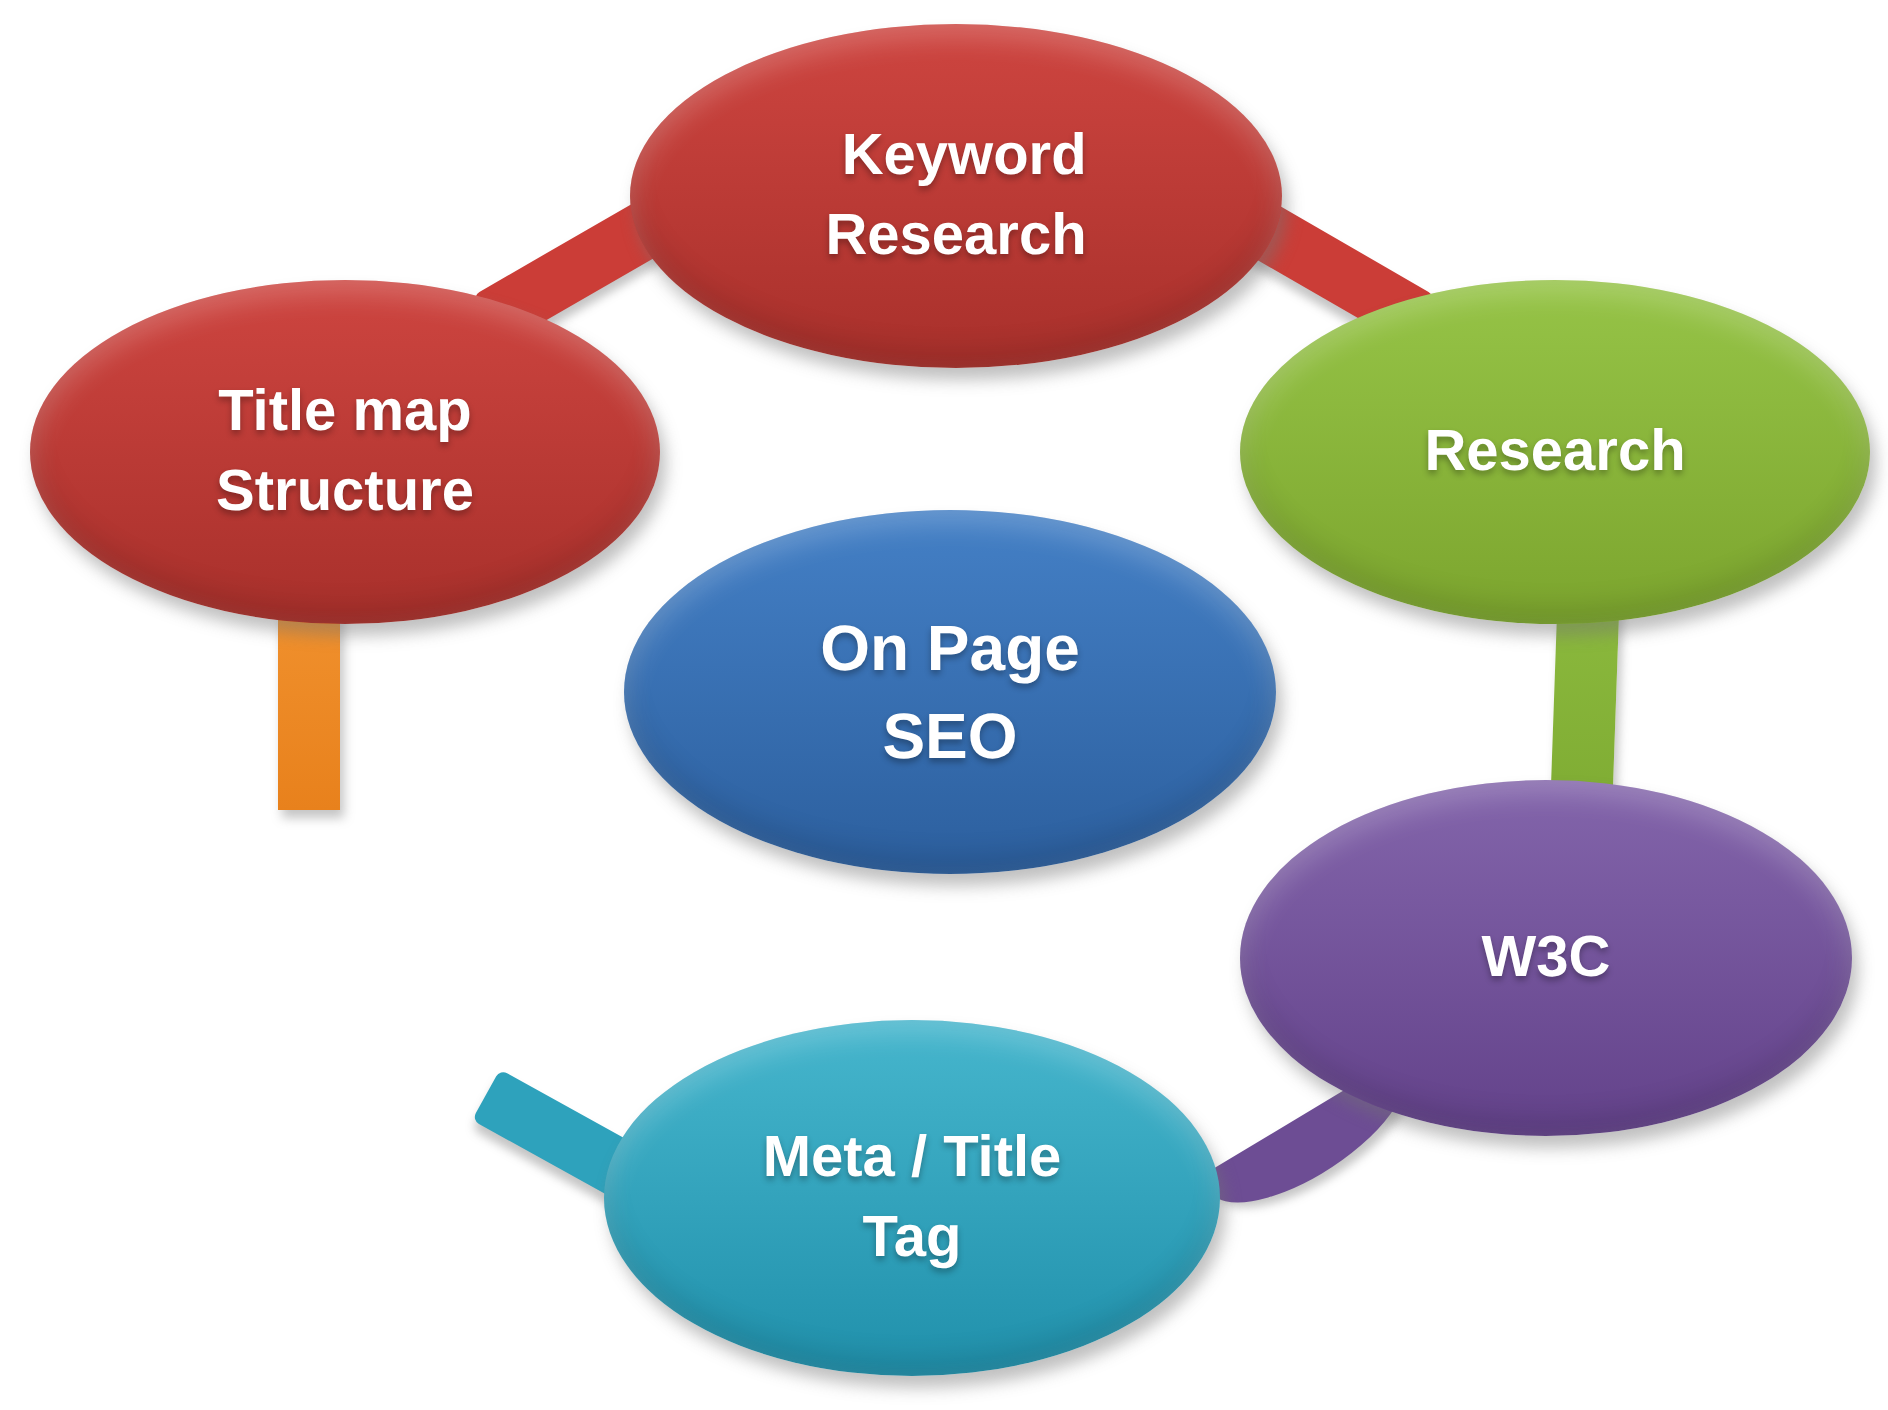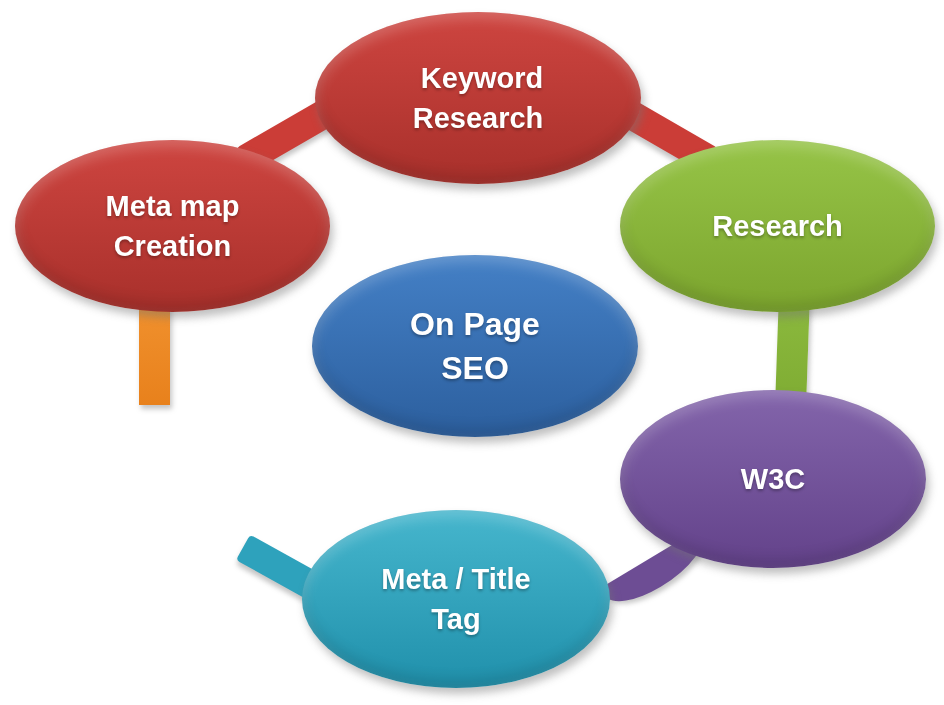--- a/index.html
+++ b/index.html
@@ -65,22 +65,22 @@
   <div class="node satellite node-meta">
     <div class="label">
       <span>Meta / Title</span>
       <span>Tag</span>
     </div>
   </div>
 
 
   <div class="node satellite node-sitemap">
     <div class="label">
-      <span>Meta map</span>
-      <span>Creation</span>
+      <span>Title map</span>
+      <span>Structure</span>
     </div>
   </div>
 
   <div class="node node-center">
     <div class="label">
       <span>On Page</span>
       <span>SEO</span>
     </div>
   </div>
 

